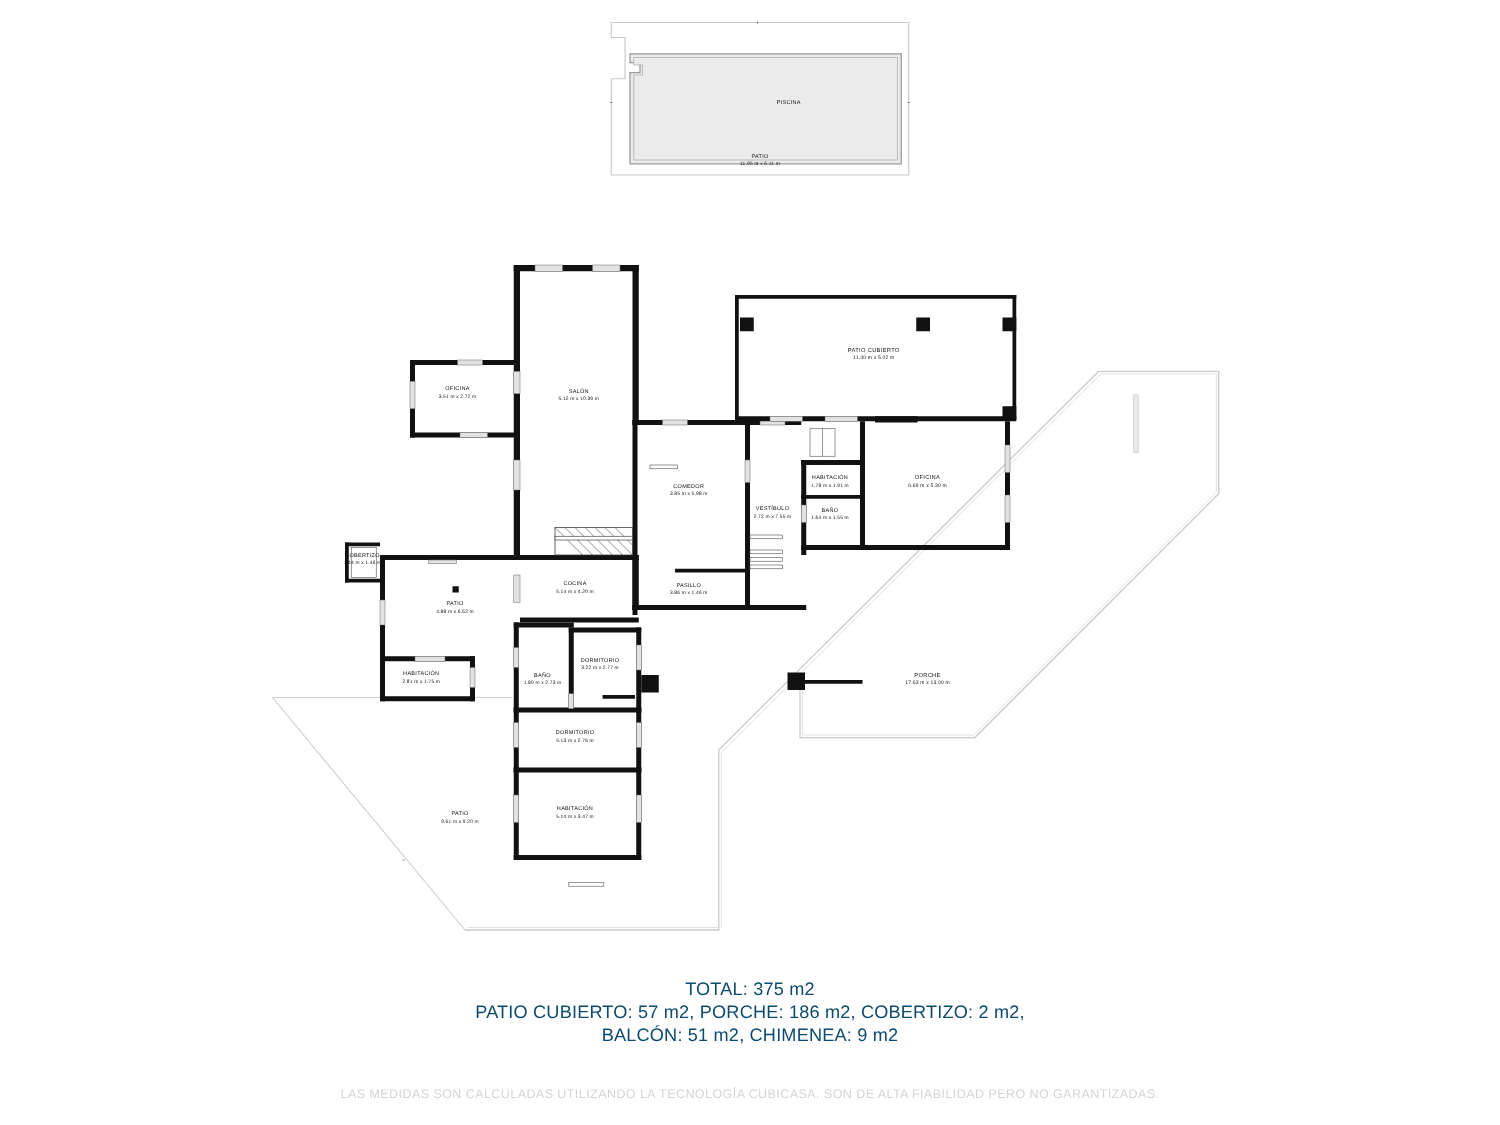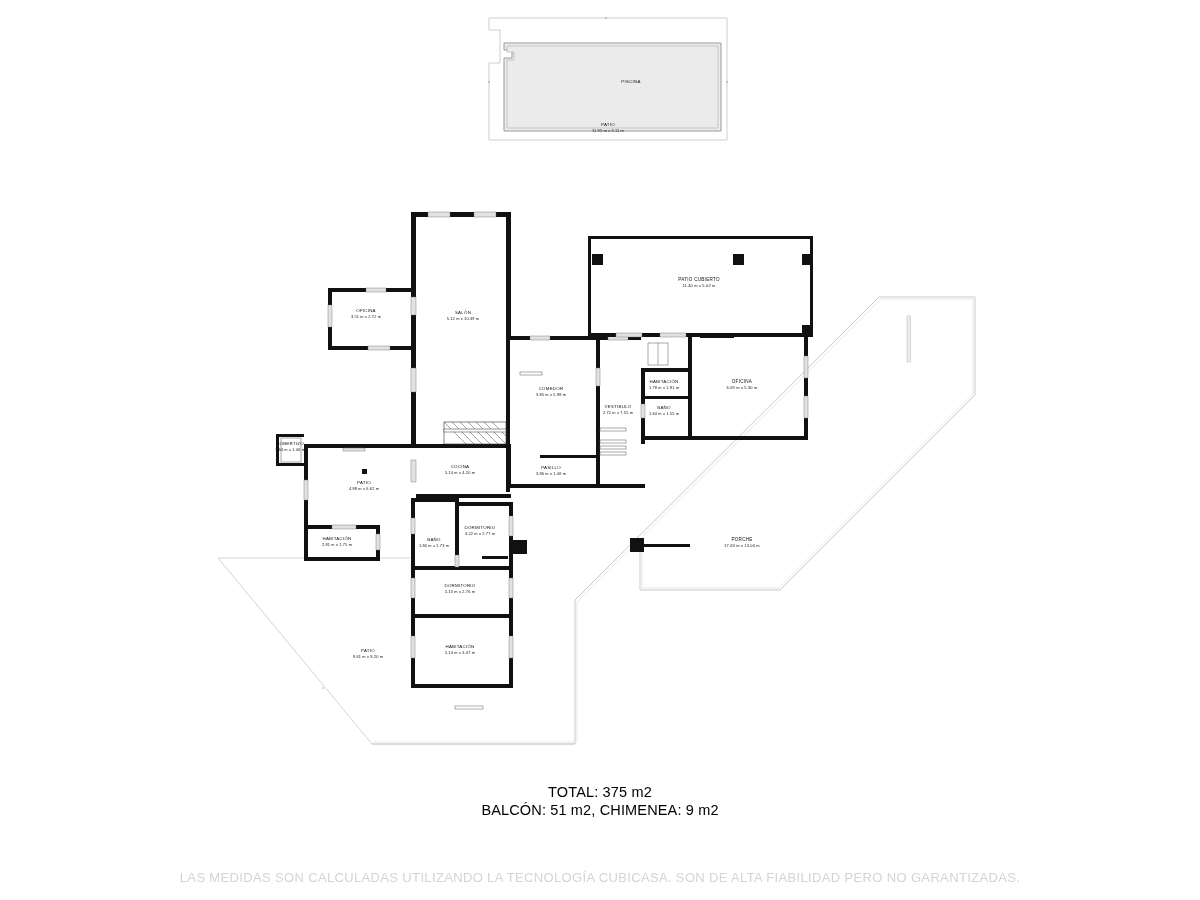--- a/index.html
+++ b/index.html
@@ -53,31 +53,31 @@
   .room-label.big .rl-dim  { font-size: 4.0px; }
 
   #summary-block {
     position: absolute;
     left: 0;
     top: 783px;
     width: 1200px;
     text-align: center;
     font-size: 14.5px;
     line-height: 18.4px;
-    color: #000000;
+    color: #0c4a6e;
     letter-spacing: 0.15px;
   }
   #summary-block .sum-line { display: block; white-space: nowrap; }
   #disclaimer {
     position: absolute;
     left: 0;
     top: 870px;
     width: 1200px;
     text-align: center;
-    font-size: 13px;
+    font-size: 10px;
     letter-spacing: 0.35px;
     color: #d4d4d4;
     white-space: nowrap;
   }
 </style>
 </head>
 <body>
 
 <div id="plan-root">
 
@@ -330,18 +330,19 @@
     <span class="rl-name">PATIO</span>
     <span class="rl-dim">9.61 m x 9.20 m</span>
   </div>
   <div class="room-label big" style="left:742px; top:543px;">
     <span class="rl-name">PORCHE</span>
     <span class="rl-dim">17.63 m x 13.00 m</span>
   </div>
 
   <div id="summary-block">
     <span class="sum-line">TOTAL: 375 m2</span>
+    <span class="sum-line">PATIO CUBIERTO: 57 m2, PORCHE: 186 m2, COBERTIZO: 2 m2,</span>
     <span class="sum-line">BALCÓN: 51 m2, CHIMENEA: 9 m2</span>
   </div>
 
   <div id="disclaimer">LAS MEDIDAS SON CALCULADAS UTILIZANDO LA TECNOLOGÍA CUBICASA. SON DE ALTA FIABILIDAD PERO NO GARANTIZADAS.</div>
 
 </div>
 
 </body></html>

